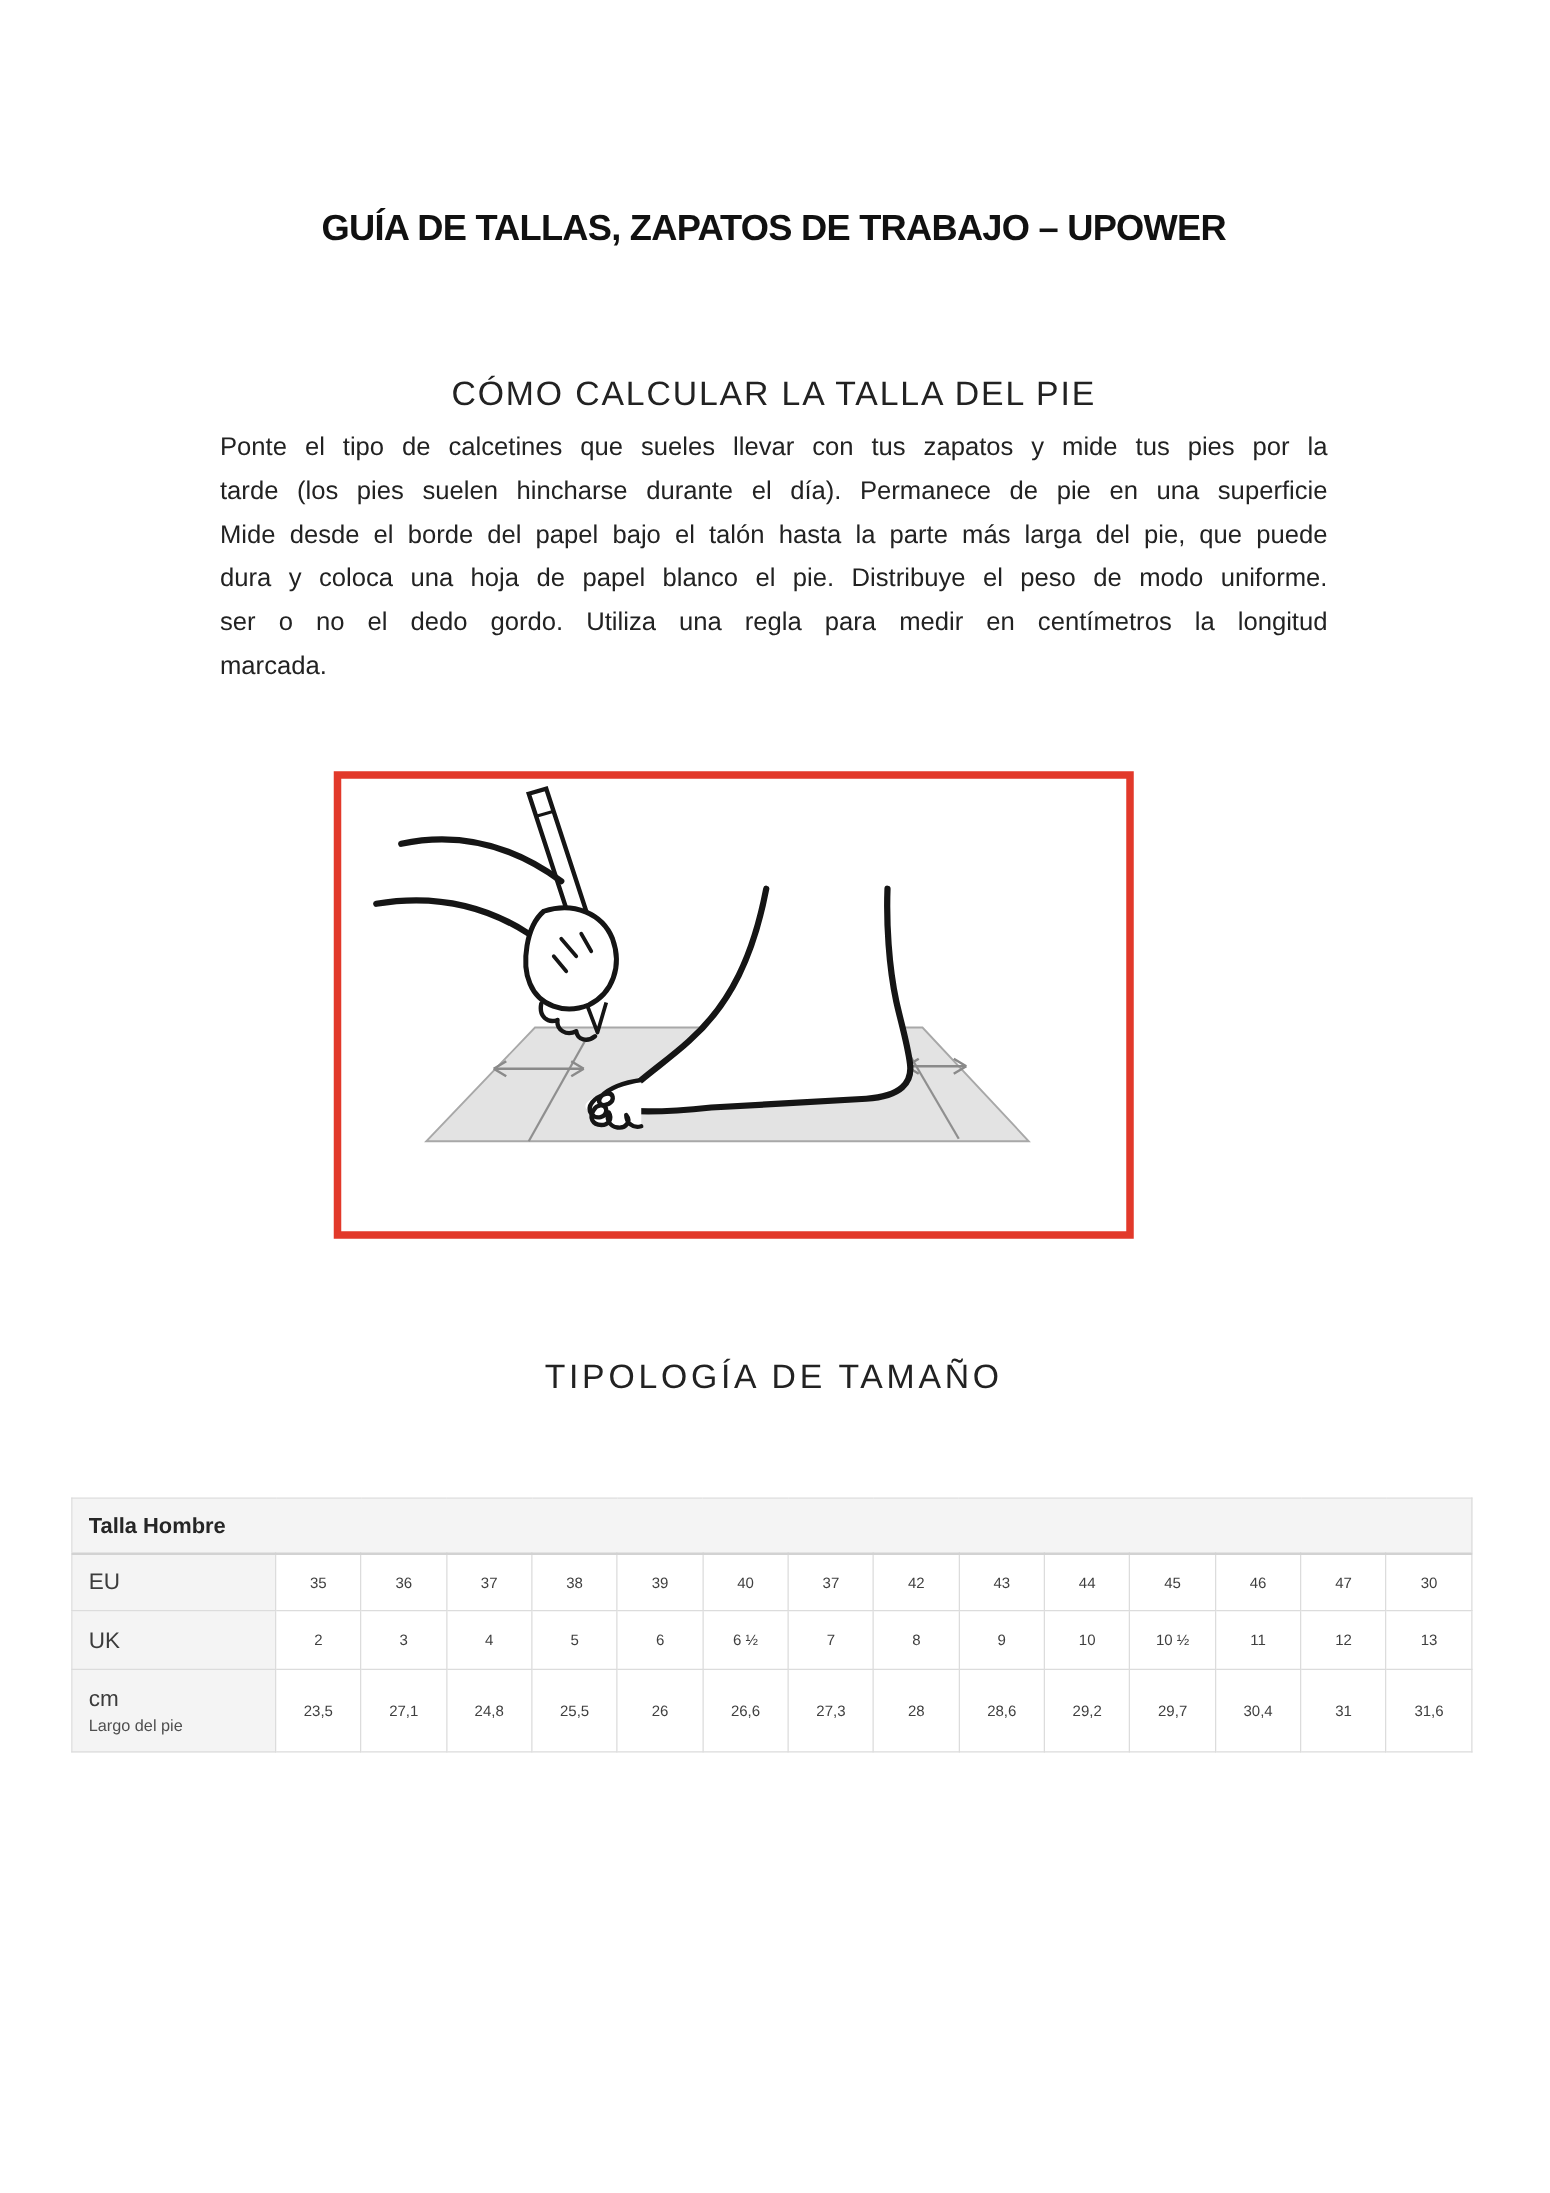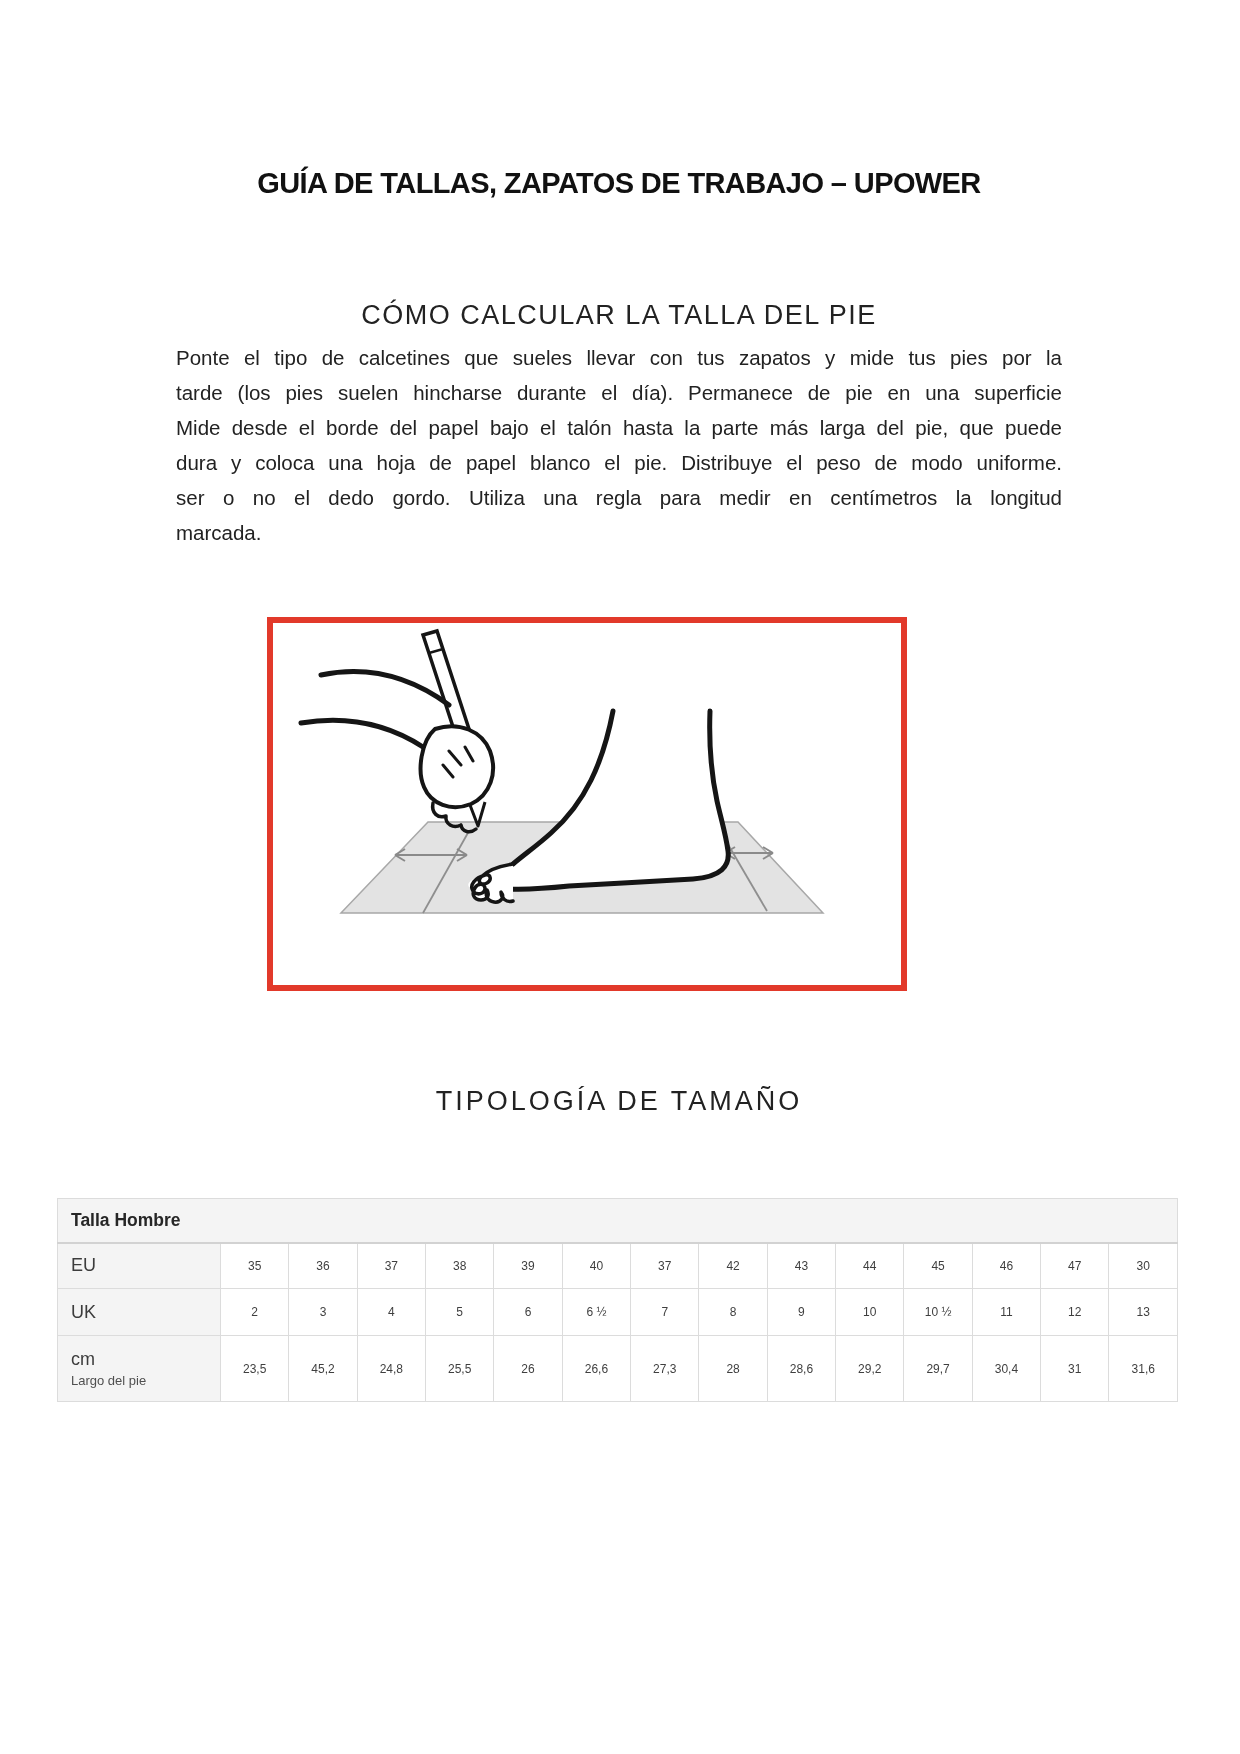--- a/index.html
+++ b/index.html
@@ -236,21 +236,21 @@
           <td>11</td>
           <td>12</td>
           <td>13</td>
         </tr>
         <tr>
           <th>
             <div class="row-label-main">cm</div>
             <div class="row-label-sub">Largo del pie</div>
           </th>
           <td>23,5</td>
-          <td>45,2</td>
+          <td>27,1</td>
           <td>24,8</td>
           <td>25,5</td>
           <td>26</td>
           <td>26,6</td>
           <td>27,3</td>
           <td>28</td>
           <td>28,6</td>
           <td>29,2</td>
           <td>29,7</td>
           <td>30,4</td>

